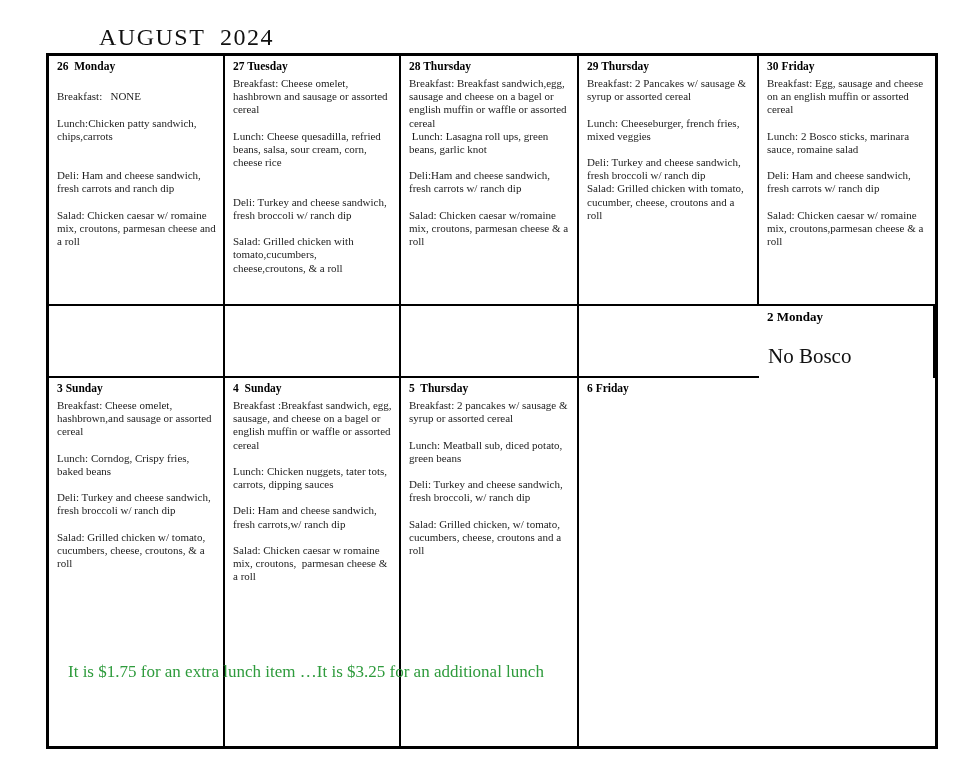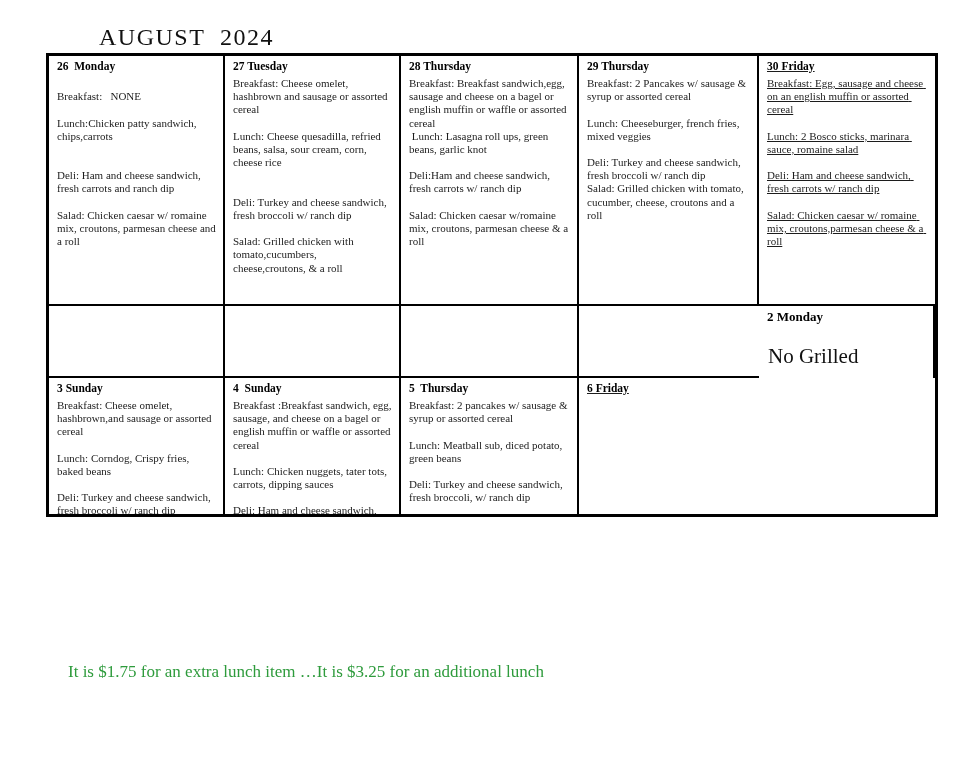--- a/index.html
+++ b/index.html
@@ -7,34 +7,34 @@
   body { font-family: "Liberation Serif", serif; color: #1c1c1c; position: relative; }
 
   .page-title {
     position: absolute; left: 71px; top: 24px;
     font-size: 24px; font-weight: 400; letter-spacing: 1.5px;
     color: #111; white-space: pre; margin-left: 28px;
   }
 
   .calendar {
     position: absolute; left: 46px; top: 53px;
-    width: 892px; height: 464px;
+    width: 892px; height: 696px;
     display: grid;
     grid-template-columns: 176px 176px 178px 180px 1fr;
     grid-template-rows: 250px 72px 1fr;
     border: 3px solid #000;
     background: #fff;
   }
   .cell {
     border-right: 2.5px solid #000;
     border-bottom: 2.5px solid #000;
     padding: 3px 7px 3px 8px;
     overflow: hidden;
   }
-  .cell.last-col { border-right: none; text-decoration: underline; }
+  .cell.last-col { border-right: none; }
   .cell.last-row { border-bottom: none; }
 
   .day-header {
     font-weight: bold; font-size: 11.5px; color: #000;
     white-space: pre; line-height: 1.3;
   }
   .day-header.big { font-size: 13px; }
 
   .day-body {
     margin-top: 3px;
@@ -116,21 +116,21 @@
 Salad: Chicken caesar w/ romaine mix, croutons,parmesan cheese &amp; a roll</div>
   </div>
 
   <div class="cell"></div>
   <div class="cell"></div>
   <div class="cell"></div>
   <div class="cell last-col"></div>
 
   <div class="cell last-row">
     <div class="day-header big">2 Monday</div>
-    <div class="no-school-line">No Grilled</div>
+    <div class="no-school-line">No Bosco</div>
     <div class="labor-day-line">Labor Day</div>
   </div>
   <div class="cell last-row">
     <div class="day-header">3 Sunday</div>
     <div class="day-body">Breakfast: Cheese omelet, hashbrown,and sausage or assorted cereal
 
 Lunch: Corndog, Crispy fries, baked beans
 
 Deli: Turkey and cheese sandwich, fresh broccoli w/ ranch dip
 

